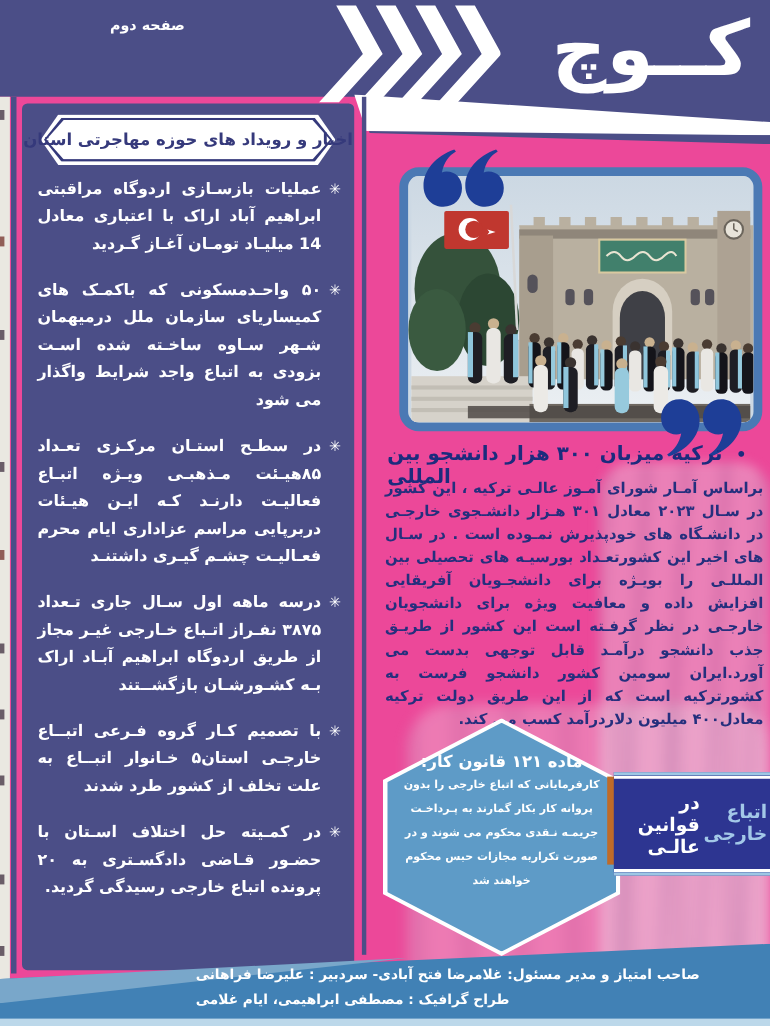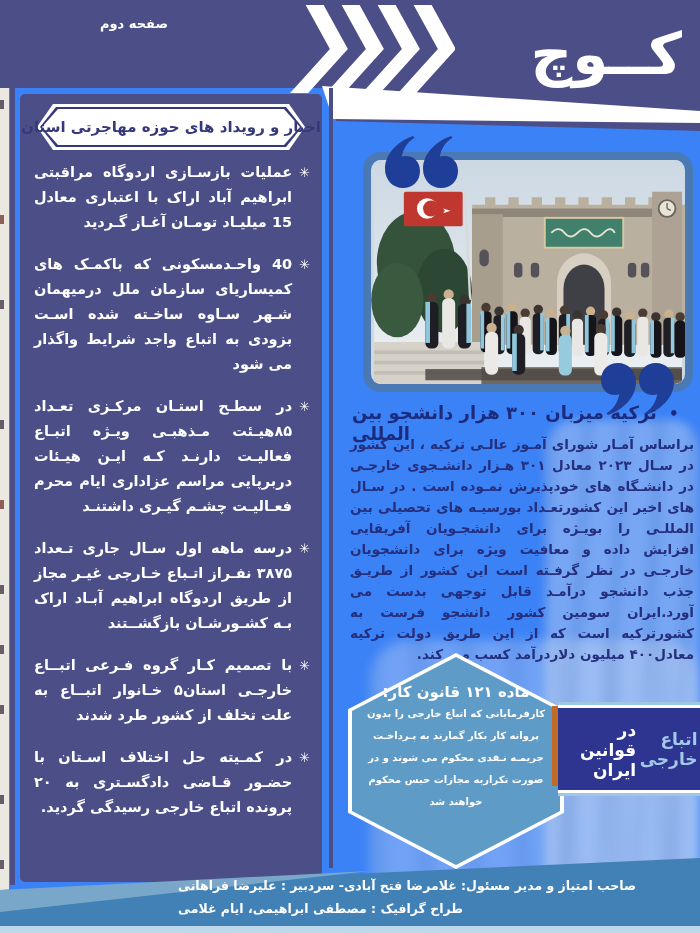--- a/index.html
+++ b/index.html
@@ -1,27 +1,27 @@
 <!DOCTYPE html>
 <html lang="fa"><head>
 <meta charset="utf-8">
 <style>
   html,body{margin:0;padding:0;}
   body{font-family:"DejaVu Sans", sans-serif; background:#777;}
-  .page{position:relative;width:700px;height:933px;margin:0 auto;background:#3b82f6;overflow:hidden;}
+  .page{position:relative;width:700px;height:933px;margin:0 auto;background:#ec4899;overflow:hidden;}
   .abs{position:absolute;}
 
   
   .header-wrap{left:0;top:0;width:700px;height:140px;}
   .header-dark{left:0;top:0;width:700px;height:140px;background:#4b4e87;
     clip-path:polygon(0 0,700px 0,700px 131px,336px 121px,326px 88px,0 88px);}
   .header-swoosh{left:0;top:0;width:700px;height:140px;background:#ffffff;
     clip-path:polygon(322px 86px,700px 111px,700px 123px,333px 119px);}
   .page-label{left:100px;top:16px;color:#fff;font-size:13px;font-weight:bold;direction:rtl;}
-  .masthead{right:18px;top:20px;color:#fff;font-size:58px;font-weight:bold;direction:rtl;line-height:1.2;}
+  .masthead{right:18px;top:4px;color:#fff;font-size:69px;font-weight:bold;direction:rtl;line-height:1.2;}
   .chevrons{left:290px;top:3px;}
 
   
   .edge-strip{left:0;top:88px;width:9px;height:804px;background:#eae8e1;}
   .rail-left{left:10px;top:88px;width:5px;height:797px;background:#4b4e87;}
   .rail-right{left:329px;top:88px;width:4px;height:780px;background:#4b4e87;}
   .dash{left:0;width:4px;height:9px;background:#4a3a4a;opacity:.8;}
 
   
   .panel{left:20px;top:94px;width:302px;height:788px;background:#4b4e87;border-radius:5px;}
@@ -129,25 +129,25 @@
   <div class="abs panel">
     <div class="badge">
       <div class="b1"></div>
       <div class="b2"></div>
       <div class="b3"></div>
       <div class="b-text">اخبار و رویداد های حوزه مهاجرتی استان</div>
     </div>
     <div class="news-list">
       <div class="news-item">
         <span class="star">✳</span>
-        <span class="txt">عملیات بازسـازی اردوگاه مراقبتی ابراهیم آباد اراک با اعتباری معادل 15 میلیـاد تومـان آغـاز گـردید</span>
-      </div>
-      <div class="news-item">
-        <span class="star">✳</span>
-        <span class="txt">40 واحـدمسکونی که باکمـک های کمیساریای سازمان ملل درمیهمان شـهر سـاوه ساخـته شده اسـت بزودی به اتباع واجد شرایط واگذار می شود</span>
+        <span class="txt">عملیات بازسـازی اردوگاه مراقبتی ابراهیم آباد اراک با اعتباری معادل 14 میلیـاد تومـان آغـاز گـردید</span>
+      </div>
+      <div class="news-item">
+        <span class="star">✳</span>
+        <span class="txt">۵۰ واحـدمسکونی که باکمـک های کمیساریای سازمان ملل درمیهمان شـهر سـاوه ساخـته شده اسـت بزودی به اتباع واجد شرایط واگذار می شود</span>
       </div>
       <div class="news-item">
         <span class="star">✳</span>
         <span class="txt">در سطـح استـان مرکـزی تعـداد ۸۵هیـئت مـذهبـی ویـژه اتبـاع فعالیـت دارنـد کـه ایـن هیـئات دربرپایی مراسم عزاداری ایام محرم فعـالیـت چشـم گیـری داشتنـد</span>
       </div>
       <div class="news-item">
         <span class="star">✳</span>
         <span class="txt">درسه ماهه اول سـال جاری تـعداد ۳۸۷۵ نفـراز اتـباع خـارجی غیـر مجاز از طریق اردوگاه ابراهیم آبـاد اراک بـه کشـورشـان بازگشــتند</span>
       </div>
       <div class="news-item">
@@ -350,21 +350,21 @@
       <div class="hex-body">کارفرمایانی که اتباع خارجی را بدون پروانه کار بکار گمارند به پـرداخـت جریمـه نـقدی محکوم می شوند و در صورت تکراربه مجازات حبس محکوم خواهند شد</div>
     </div>
   </div>
 
   <div class="abs orange-accent"></div>
   <div class="abs section-box">
     <div class="section-line1">
       <span class="section-dot"></span>
       <span class="section-accent">اتباع خارجی</span>
     </div>
-    <div class="section-rest">در قوانین ایران</div>
+    <div class="section-rest">در قوانین عالـی</div>
   </div>
 
   <div class="abs footer-wrap">
     <div class="band-main"></div>
     <div class="band-light"></div>
     <div class="band-strip"></div>
     <div class="credits">
       <div class="credit-line">صاحب امتیاز و مدیر مسئول: غلامرضا فتح آبادی- سردبیر : علیرضا فراهانی</div>
       <div class="credit-line">طراح گرافیک : مصطفی ابراهیمی، ایام غلامی</div>
     </div>

